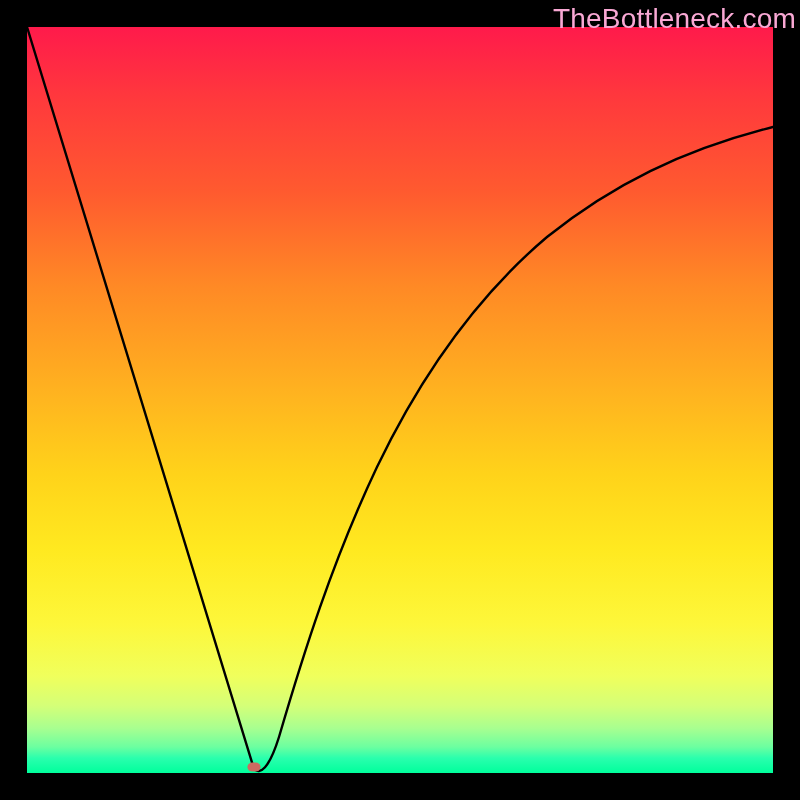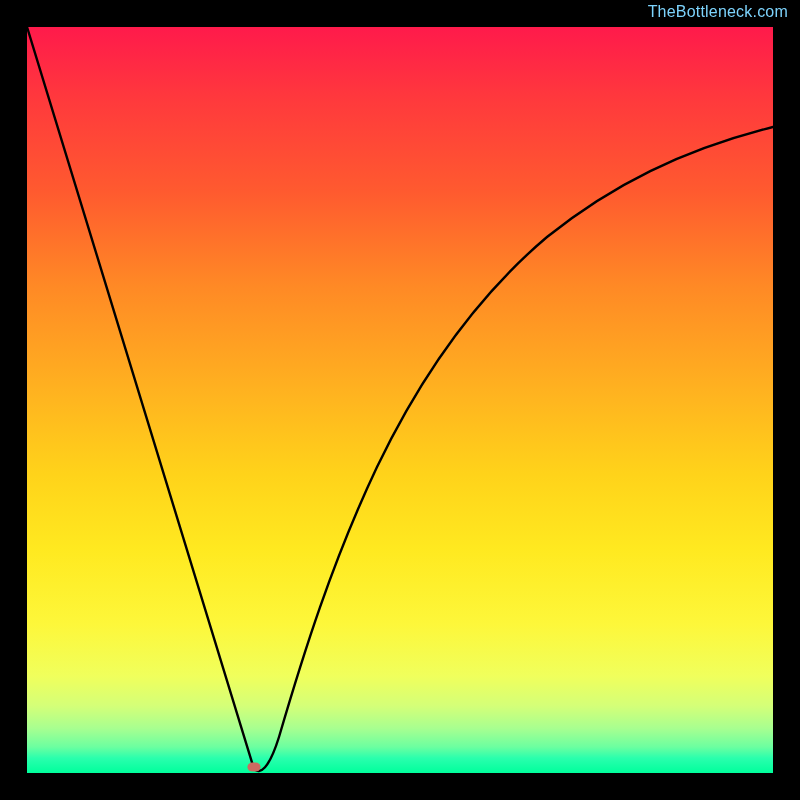--- a/index.html
+++ b/index.html
@@ -40,23 +40,23 @@
       #d4ff78 91%,
       #a8ff90 94%,
       #6cffa0 96.5%,
       #2affad 98%,
       #00ff9c 100%
     );
   }
   .watermark {
     position: absolute;
     top: 3px;
-    right: 12px;
-    color: #7dd3fc;
-    font-size: 16px;
+    right: 4px;
+    color: #f9a8d4;
+    font-size: 28px;
     font-weight: 500;
     letter-spacing: 0.2px;
     font-family: Arial, Helvetica, sans-serif;
   }
   svg.curve-layer {
     position: absolute;
     top: 0;
     left: 0;
     width: 746px;
     height: 746px;

